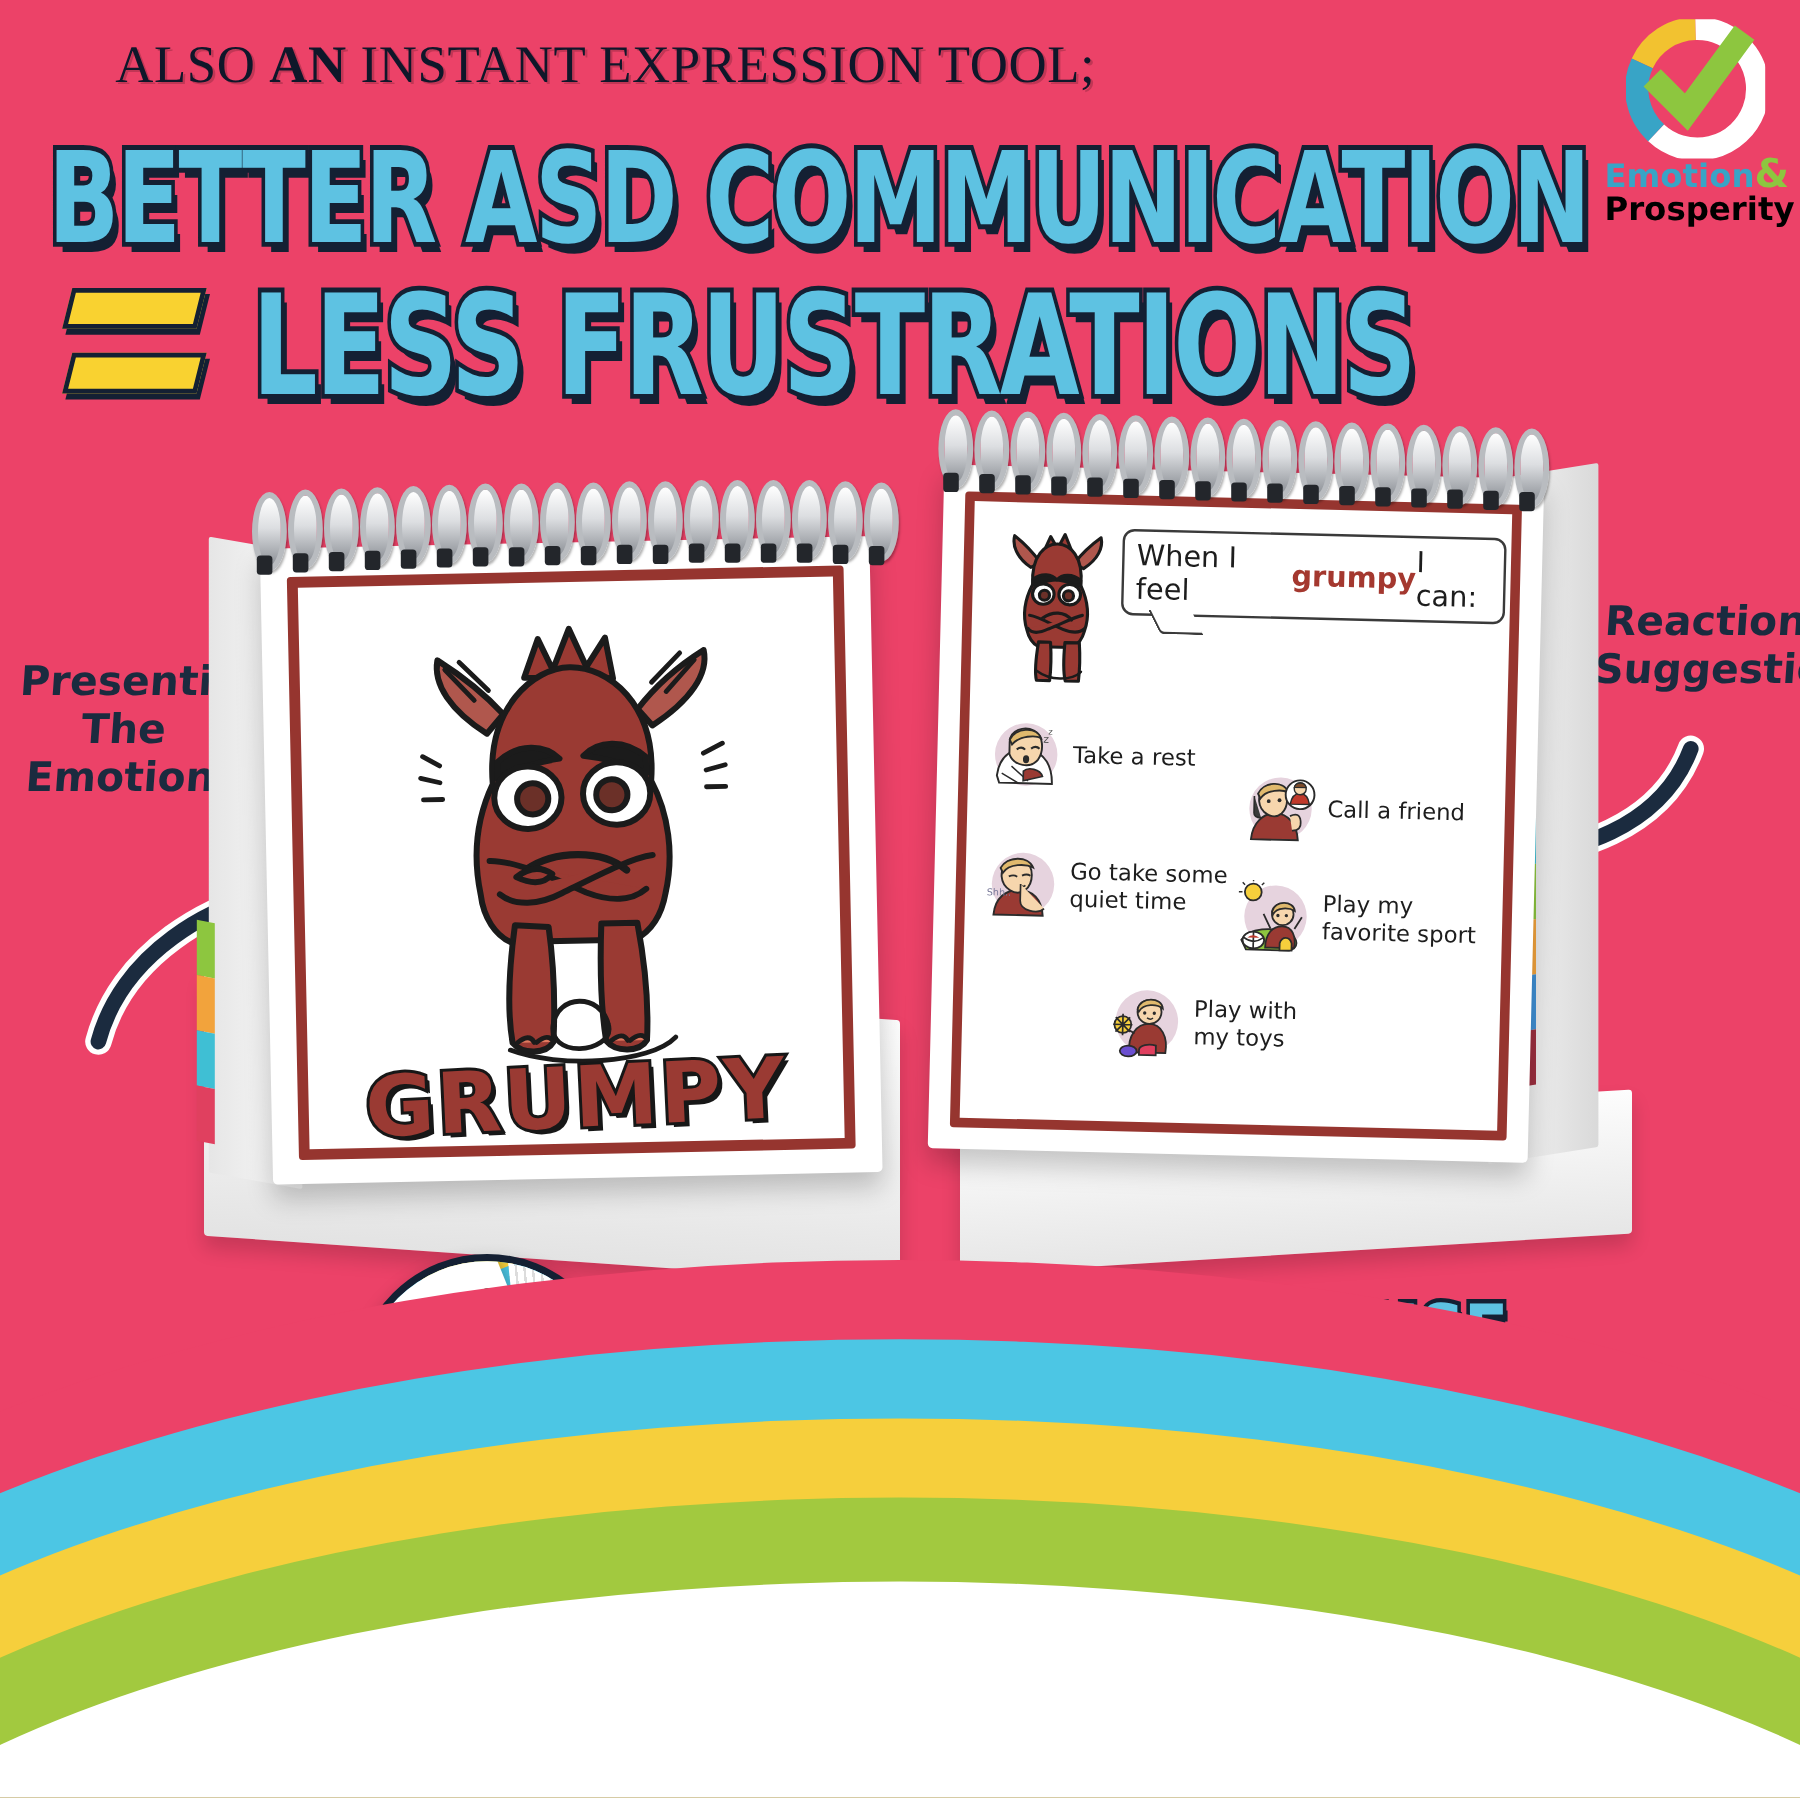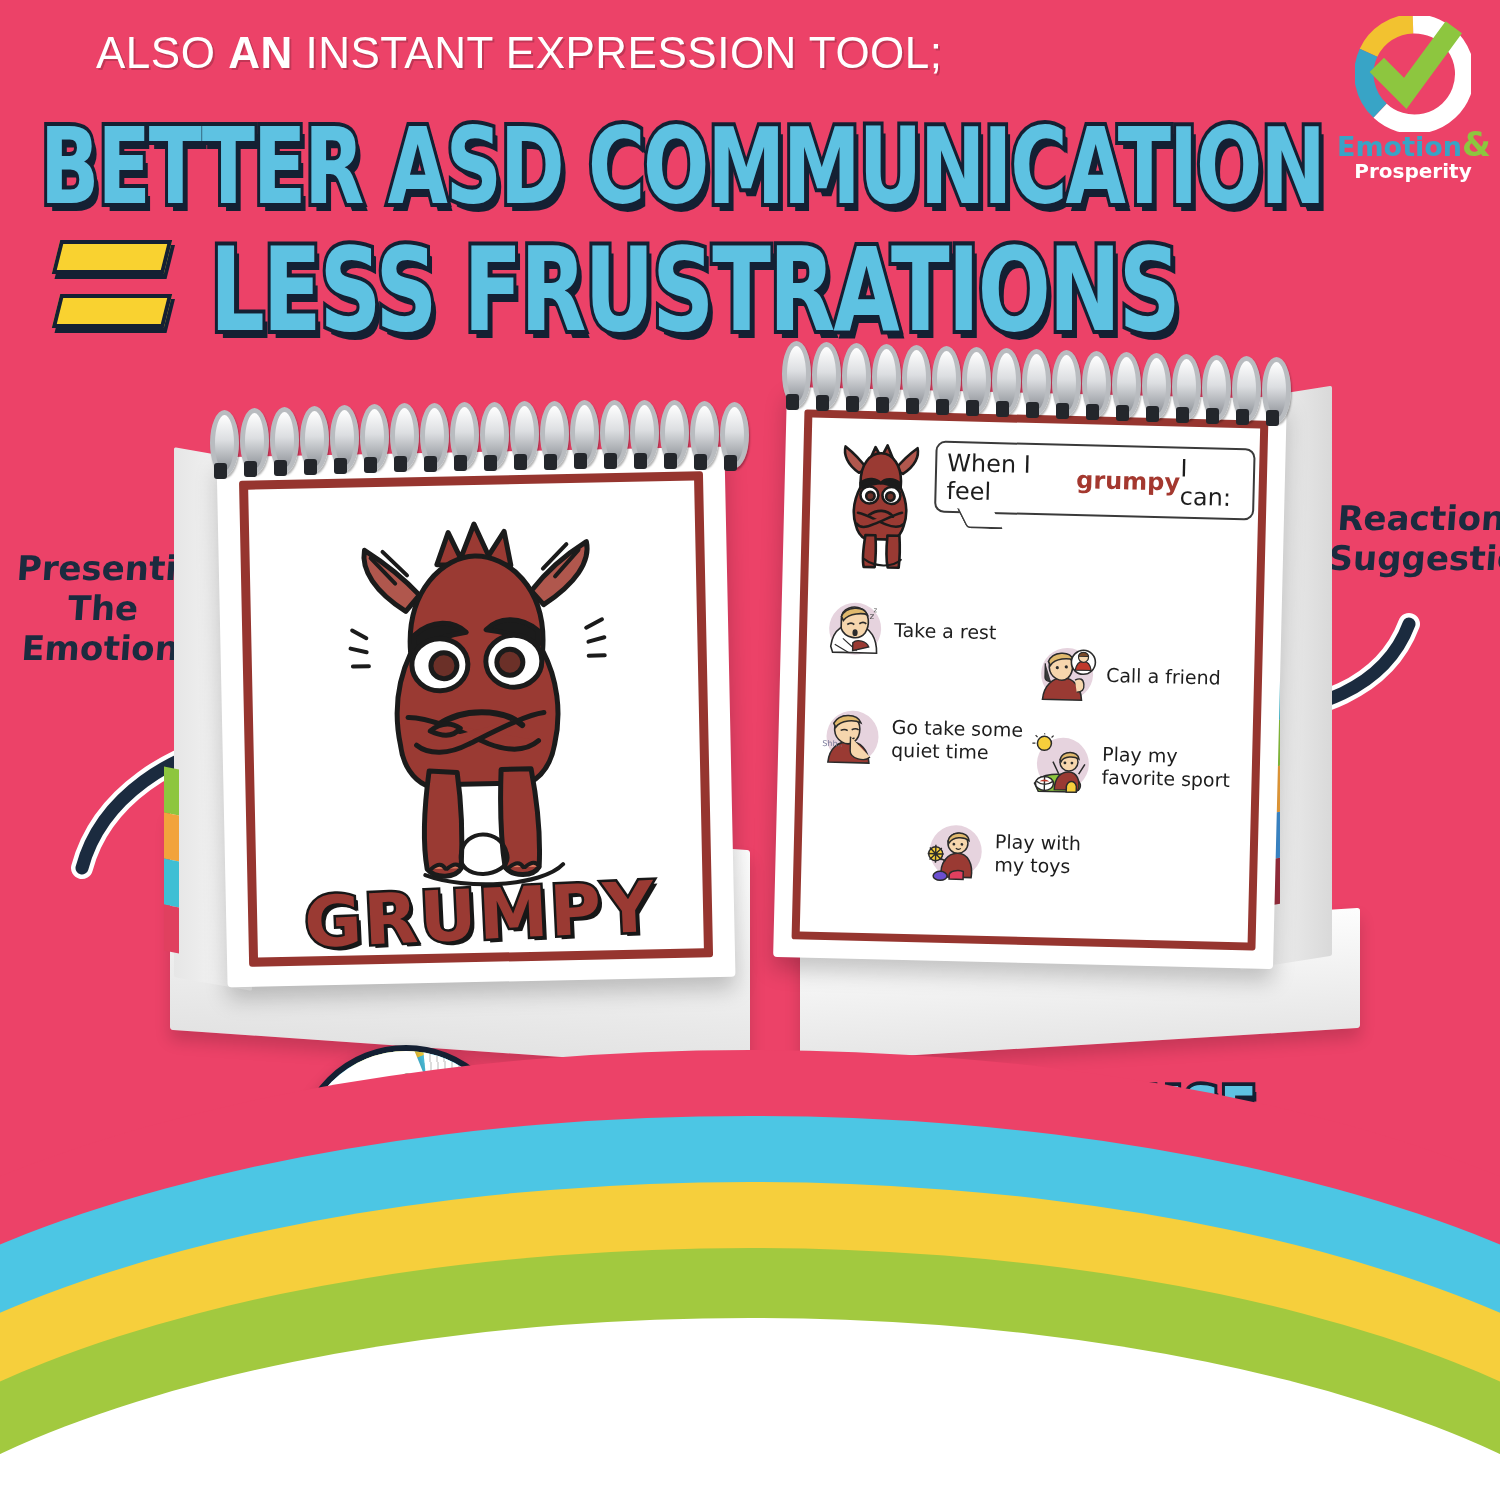--- a/index.html
+++ b/index.html
@@ -4,22 +4,22 @@
 <style>
   html,body{margin:0;padding:0;background:#fff;}
   #stage{
     position:relative;width:1500px;height:1498px;overflow:hidden;
     background:#ec4268;
     font-family:"DejaVu Sans", sans-serif;
   }
   
   .kicker{
     position:absolute;left:96px;top:28px;
-    font-family:Liberation Sans, sans-serif;
-    font-size:44px;letter-spacing:.5px;color:#ffffff;
+    font-family:Liberation Serif, serif;
+    font-size:44px;letter-spacing:.5px;color:#0f172a;
     font-weight:400;white-space:nowrap;
     text-shadow:2px 2px 0 rgba(0,0,0,.18);
   }
   .kicker b{font-weight:700;}
   .head1,.head2{
     position:absolute;
     font-family:"DejaVu Sans", sans-serif;
     font-weight:700;color:#5ec2e2;
     -webkit-text-stroke:6px #142033;
     paint-order:stroke fill;
@@ -39,21 +39,21 @@
     box-shadow:4px 5px 0 #142033;
   }
   .eqbar.b1{top:0;} .eqbar.b2{top:54px;}
 
   
   .logo{position:absolute;left:1337px;top:16px;width:152px;height:180px;}
   .logo-ring{position:absolute;left:18px;top:0;width:116px;height:116px;}
   .logo-txt{position:absolute;left:0;top:112px;width:152px;text-align:center;line-height:1.0;}
   .logo-l1{font-family:"DejaVu Sans",sans-serif;font-weight:700;font-size:27px;color:#38a4c6;}
   .logo-l1 .amp{color:#8dc63f;font-size:33px;}
-  .logo-l2{font-family:"DejaVu Sans",sans-serif;font-weight:700;font-size:20px;color:#ffffff;}
+  .logo-l2{font-family:"DejaVu Sans",sans-serif;font-weight:700;font-size:27px;color:#000000;}
 
   
   .note{
     position:absolute;color:#1b2b3f;
     font-family:"DejaVu Sans", sans-serif;font-weight:600;
     font-size:34px;line-height:1.18;text-align:center;
     transform:skewX(-4deg);
   }
   .note-left{left:14px;top:548px;width:178px;}
   .note-right{left:1330px;top:498px;width:180px;}

